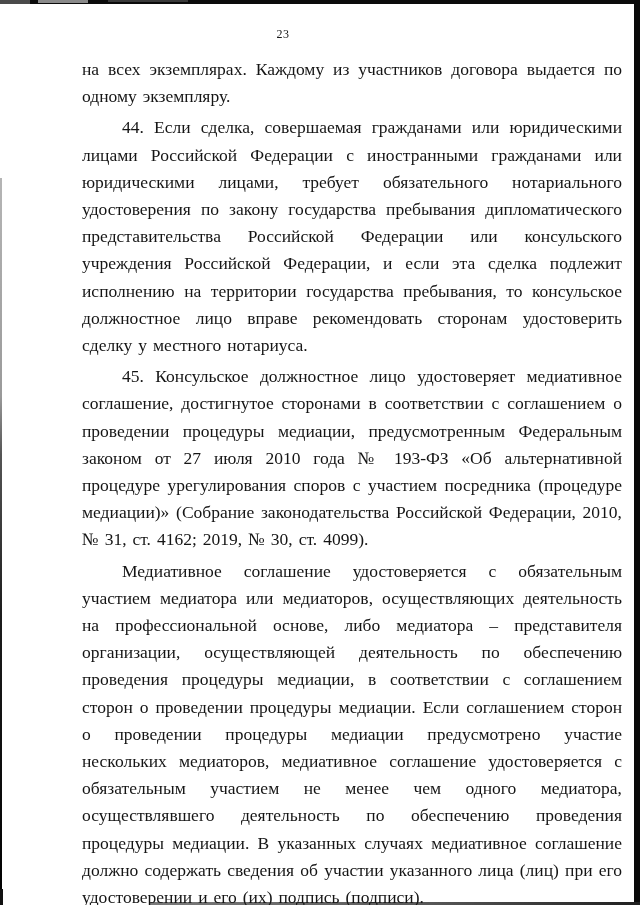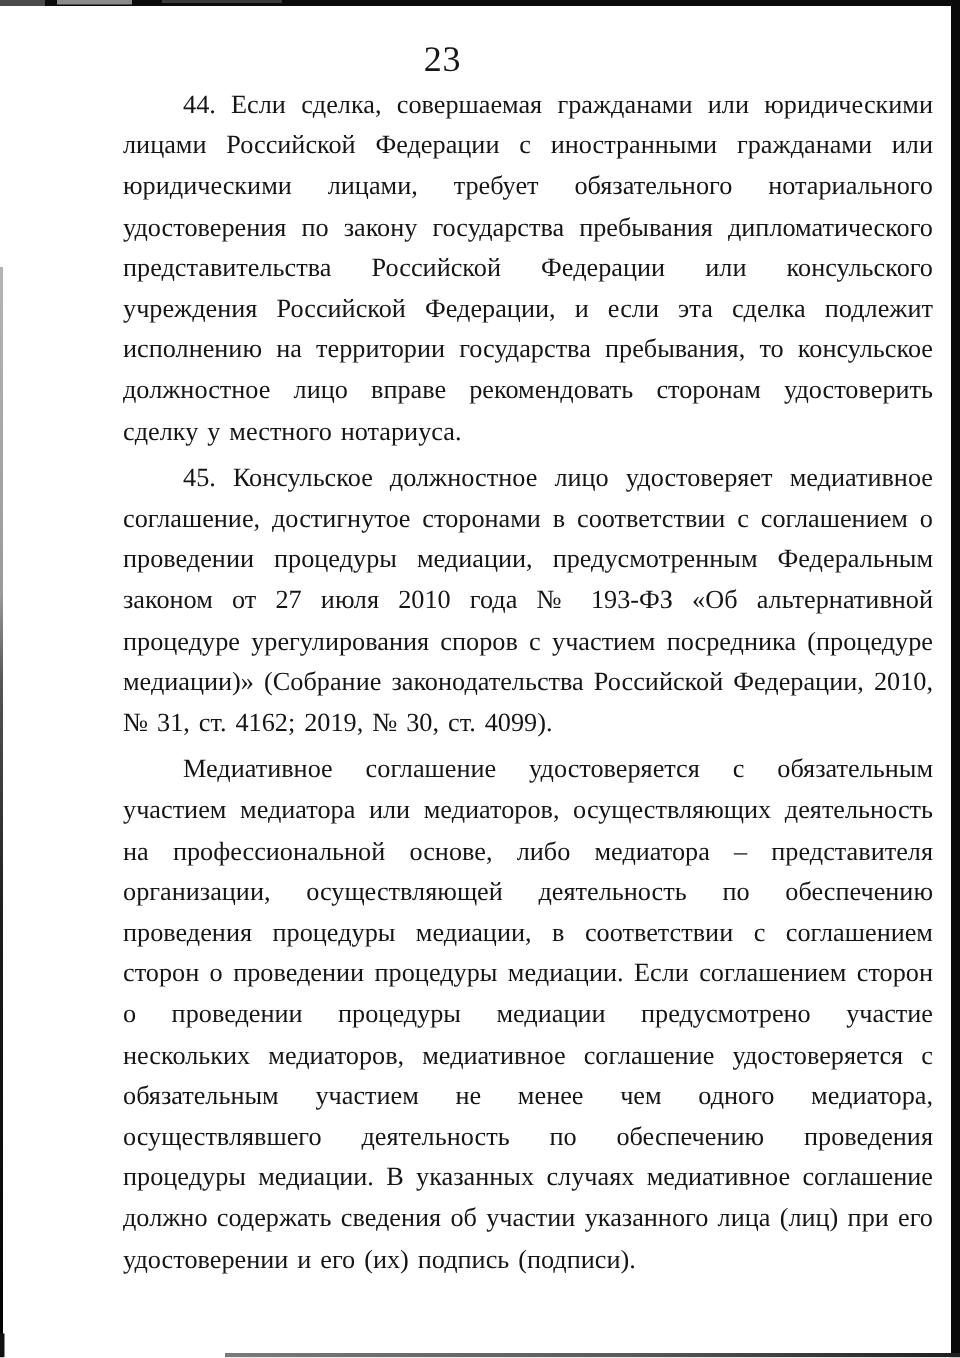--- a/index.html
+++ b/index.html
@@ -43,24 +43,24 @@
   }
   .scan-corner-bl {
     position: absolute; bottom: 0; left: 0;
     width: 3px; height: 16px;
     background: #111111;
   }
 
   
   .page-number-row {
     position: absolute;
-    top: 27px; left: 12px;
+    top: 27px; left: 0;
     width: 566px;
     text-align: center;
-    font-size: 24px;
+    font-size: 12px;
     letter-spacing: 0.5px;
   }
   .content {
     position: absolute;
     top: 56px;
     left: 82px;
     width: 540px;
     font-size: 17.5px;
     line-height: 27.2px;
     text-align: justify;
@@ -87,18 +87,19 @@
   <div class="scan-right"></div>
   <div class="scan-left"></div>
   <div class="scan-bottom"></div>
   <div class="scan-corner-bl"></div>
 
   <div class="page-number-row">
     <span>23</span>
   </div>
 
   <div class="content">
+    <p class="no-indent">на всех экземплярах. Каждому из участников договора выдается по одному экземпляру.</p>
     <p>44. Если сделка, совершаемая гражданами или юридическими лицами Российской Федерации с иностранными гражданами или юридическими лицами, требует обязательного нотариального удостоверения по закону государства пребывания дипломатического представительства Российской Федерации или консульского учреждения Российской Федерации, и если эта сделка подлежит исполнению на территории государства пребывания, то консульское должностное лицо вправе рекомендовать сторонам удостоверить сделку у местного нотариуса.</p>
     <p>45. Консульское должностное лицо удостоверяет медиативное соглашение, достигнутое сторонами в соответствии с соглашением о проведении процедуры медиации, предусмотренным Федеральным законом от 27 июля 2010 года № 193-ФЗ «Об альтернативной процедуре урегулирования споров с участием посредника (процедуре медиации)» (Собрание законодательства Российской Федерации, 2010, № 31, ст. 4162; 2019, № 30, ст. 4099).</p>
     <p>Медиативное соглашение удостоверяется с обязательным участием медиатора или медиаторов, осуществляющих деятельность на профессиональной основе, либо медиатора – представителя организации, осуществляющей деятельность по обеспечению проведения процедуры медиации, в соответствии с соглашением сторон о проведении процедуры медиации. Если соглашением сторон о проведении процедуры медиации предусмотрено участие нескольких медиаторов, медиативное соглашение удостоверяется с обязательным участием не менее чем одного медиатора, осуществлявшего деятельность по обеспечению проведения процедуры медиации. В указанных случаях медиативное соглашение должно содержать сведения об участии указанного лица (лиц) при его удостоверении и его (их) подпись (подписи).</p>
   </div>
 
 </div>
 
 </body></html>

